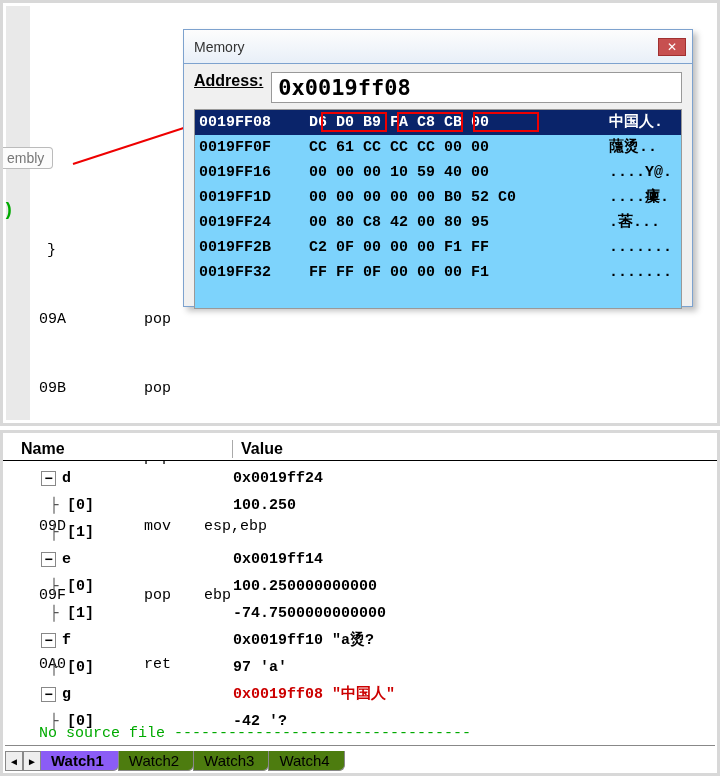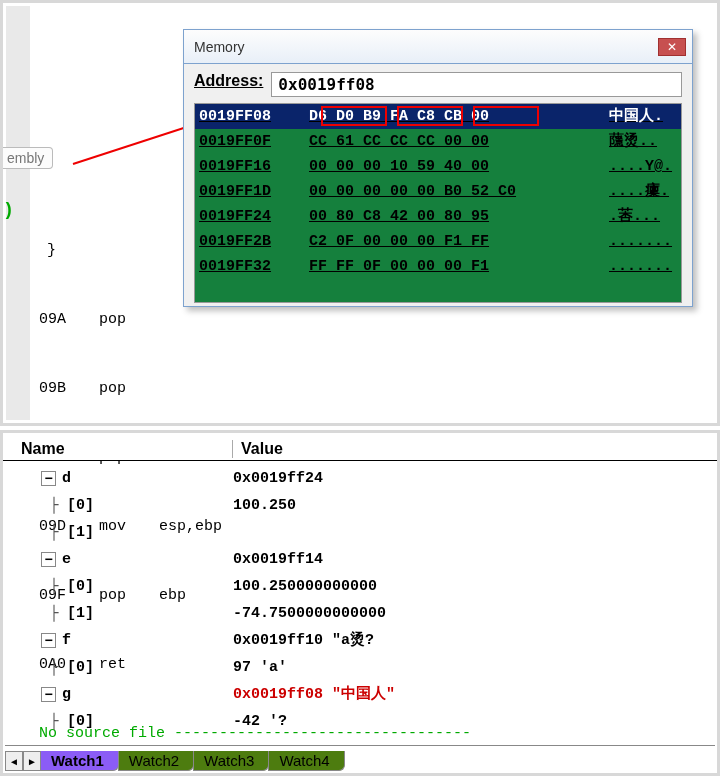--- a/index.html
+++ b/index.html
@@ -27,21 +27,21 @@
   .green-paren {
     position:absolute; left:0; top:197px; color:#0a0; font-weight:bold;
     font-size:18px;
   }
   .dis-code {
     position:absolute; left:36px; top:190px; right:8px;
     white-space:pre; color:#000; line-height:23px;
   }
   .dis-code .brace { margin-left:8px; }
   .dis-code .addr { display:inline-block; width:60px; }
-  .dis-code .mne { display:inline-block; width:60px; }
+  .dis-code .mne { display:inline-block; width:60px;margin-left:45px; }
   .no-source { color:#0a0; }
   
   .mem-dlg {
     position:absolute; left:180px; top:26px; width:510px; height:278px;
     background:#f0f0f0;
     border:1px solid #7da2ce;
     box-shadow:4px 4px 6px rgba(0,0,0,0.25);
   }
   .mem-title {
     height:34px; background:linear-gradient(#fdfdfd,#e8eff8);
@@ -54,27 +54,27 @@
     width:28px; height:18px; background:#c75050; color:#fff;
     display:flex; align-items:center; justify-content:center;
     font-size:12px; border:1px solid #a03030;
   }
   .mem-addr-row {
     display:flex; align-items:flex-start; gap:8px; padding:8px 10px 2px 10px;
     font-family:Arial,sans-serif; font-size:16px;
   }
   .mem-addr-row .lbl { text-decoration:underline; text-decoration-color:#000; font-weight:bold; }
   .mem-addr-row input {
-    flex:1; font-family:"Consolas",monospace; font-size:16px; font-weight:bold;
+    flex:1; font-family:"Consolas",monospace; font-size:22px; font-weight:bold;
     padding:2px 6px; border:1px solid #999;
   }
   .mem-body {
     margin:4px 10px 10px 10px; height:200px; overflow:auto;
-    border:1px solid #999; background:#15803d; position:relative;
-    font-weight:bold; line-height:25px;text-decoration:underline;
+    border:1px solid #999; background:#7dd3fc; position:relative;
+    font-weight:bold; line-height:25px;
   }
   .mem-row { display:flex; white-space:pre; padding:0 4px; }
   .mem-row.sel { background:#0a246a; color:#fff; }
   .mem-row .ma { display:inline-block; width:110px; }
   .mem-row .hx { display:inline-block; width:300px; }
   .mem-row .asc { display:inline-block; }
   .redbox {
     position:absolute; border:2px solid #e00; height:20px; top:2px;
     pointer-events:none;
   }

